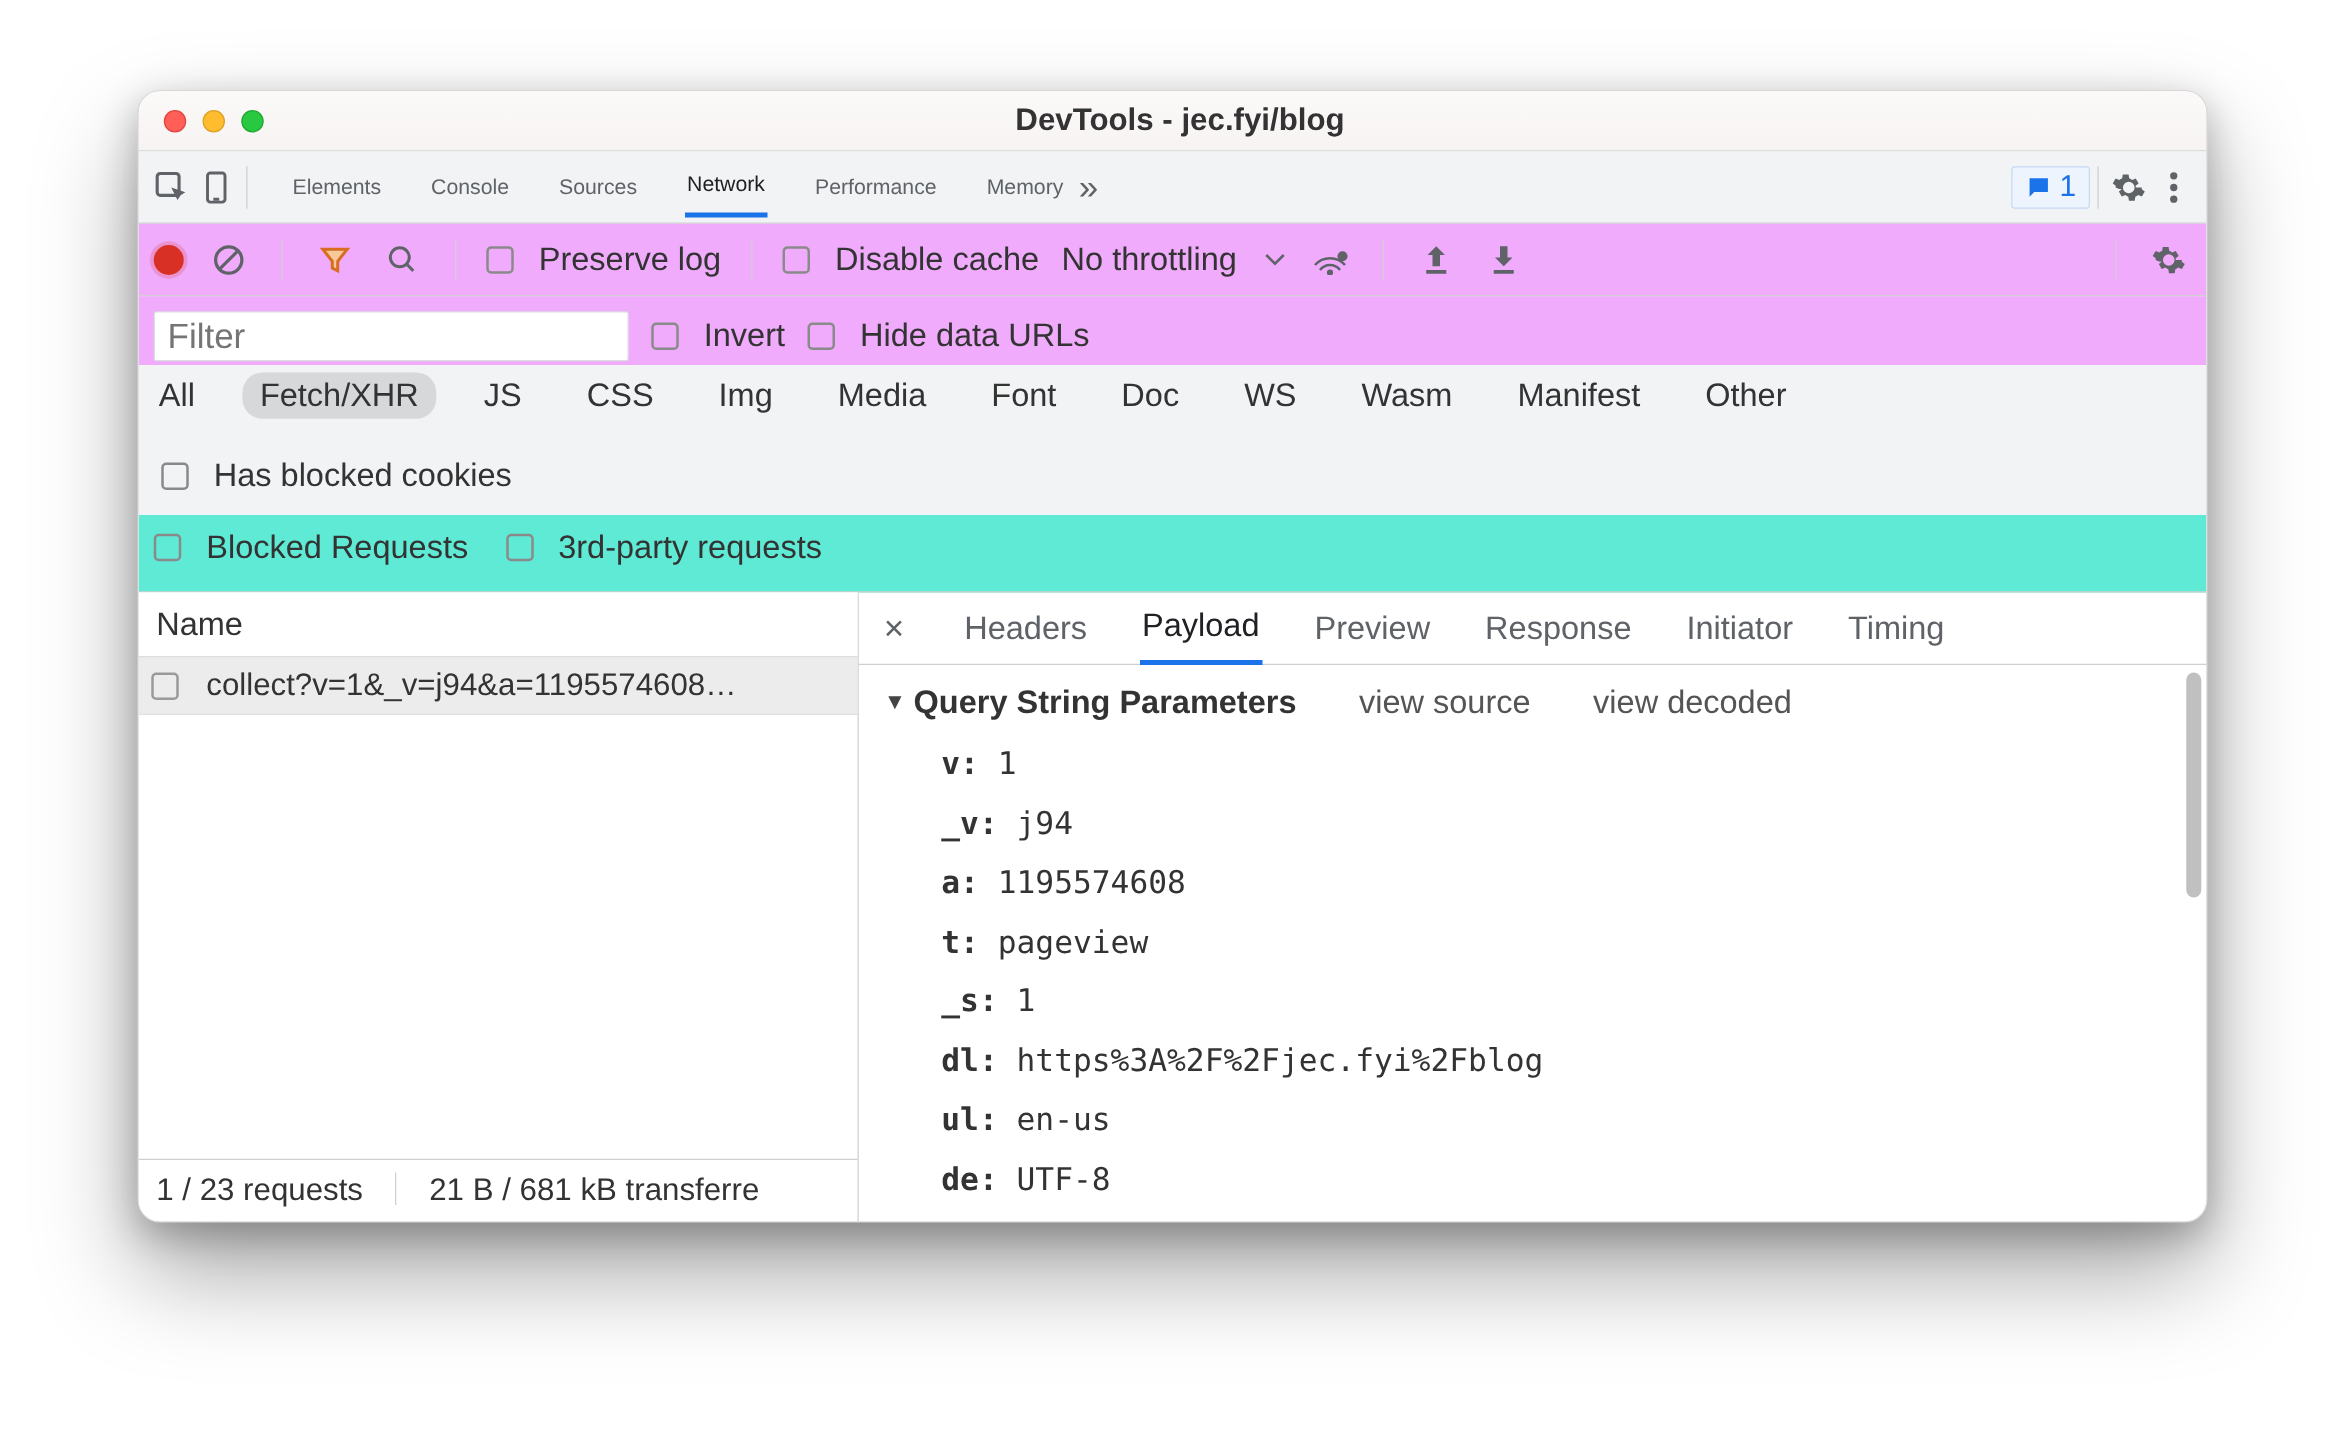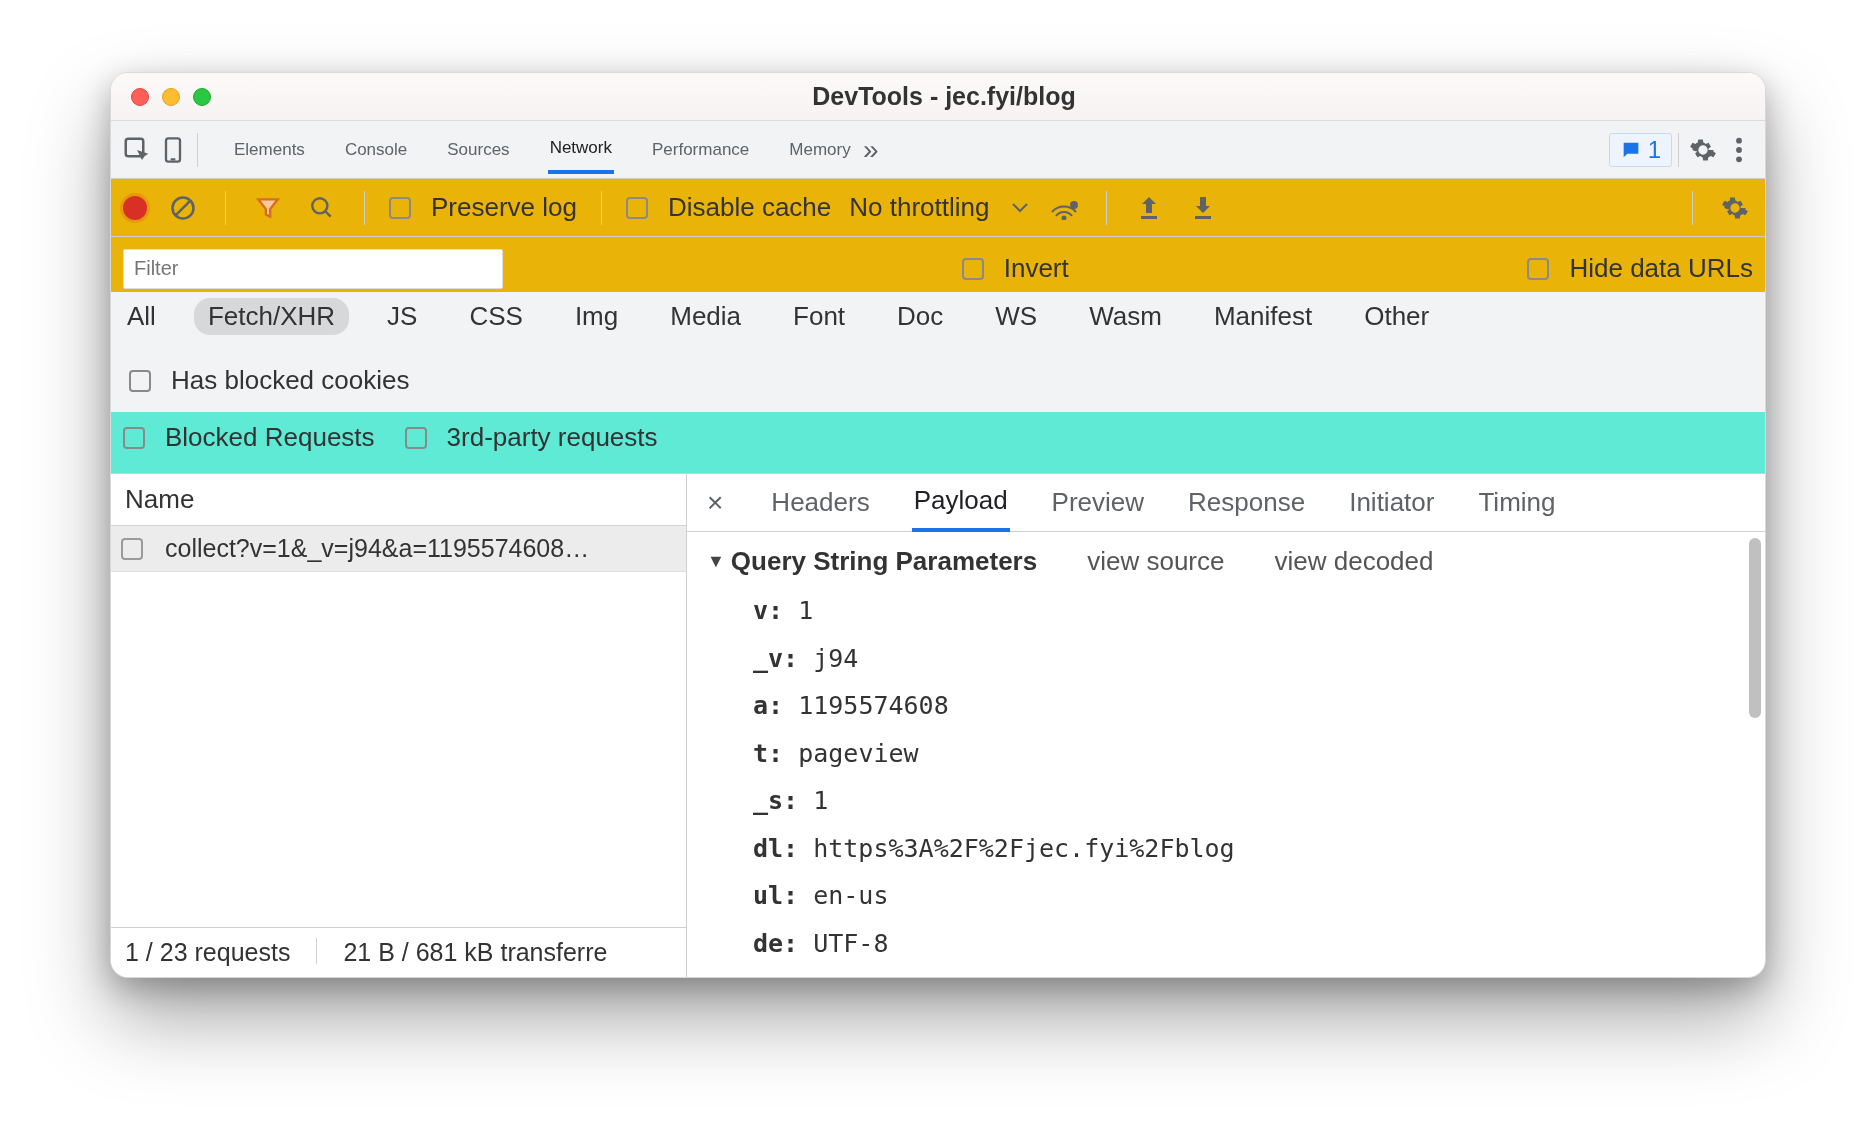--- a/index.html
+++ b/index.html
@@ -53,33 +53,32 @@
   .iconbtn { color:#5f6368; display:inline-flex; align-items:center; justify-content:center; width:36px; height:36px; cursor:pointer; }
   .spacer { flex:1; }
   .badge {
     display:flex; align-items:center; gap:6px;
     color:#1a73e8; border:1px solid #c6d9f5;
     padding:2px 10px; border-radius:3px; background:#eef4fd;
     font-size:24px; font-weight:500;
   }
   
   .toolbar {
-    background:#eab308;
+    background:#f0abfc;
     border-bottom:1px solid #cfcfcf;
     display:flex; align-items:center;
     gap:18px; padding:6px 12px; font-size:26px; color:#333;
     flex-wrap:wrap;
-    justify-content:space-between;
   }
   .toolbar.row1 { height:58px; }
   .record { width:24px; height:24px; border-radius:50%; background:#d93025; box-shadow:0 0 0 3px rgba(217,48,37,0.2);}
   .divider { width:1px; height:34px; background:#cfcfcf; margin:0 6px; }
   .cbx { width:22px; height:22px; border:2px solid #8a8a8a; border-radius:4px; display:inline-block; vertical-align:middle; margin-right:10px; }
   .chk-row { display:flex; align-items:center; gap:10px; padding:6px 0;}
-  .filter-input { width:380px; height:40px; border:1px solid #dadce0; background:#fff; font-size:20px; padding:0 10px; color:#777; border-radius:2px;}
+  .filter-input { width:380px; height:40px; border:1px solid #dadce0; background:#fff; font-size:28px; padding:0 10px; color:#777; border-radius:2px;}
   .pill-row { display:flex; align-items:center; gap:24px; padding:6px 12px 10px 2px; font-size:26px; color:#333; background:#f1f3f4; flex-wrap:wrap;}
   .pill { padding:3px 14px; border-radius:16px; cursor:pointer; }
   .pill.active { background:#d6d8da; }
   .toolbar3 { display:flex; align-items:center; gap:30px; padding:4px 12px 14px 12px; font-size:26px; color:#333; background:#5eead4; border-bottom:1px solid #cfcfcf;}
   
   .split { flex:1; display:flex; min-height:0; }
   .left-pane { width:576px; border-right:1px solid #cfcfcf; display:flex; flex-direction:column; background:#fff; }
   .col-header { padding:10px 14px; font-size:26px; color:#333; border-bottom:1px solid #d2d2d2; background:#fff;}
   .reqlist { flex:1; overflow:hidden; }
   .reqrow { display:flex; align-items:center; gap:12px; padding:8px 10px; font-size:25px; color:#333; background:#ececec; border-bottom:1px solid #e0e0e0; white-space:nowrap; overflow:hidden; text-overflow:ellipsis;}

